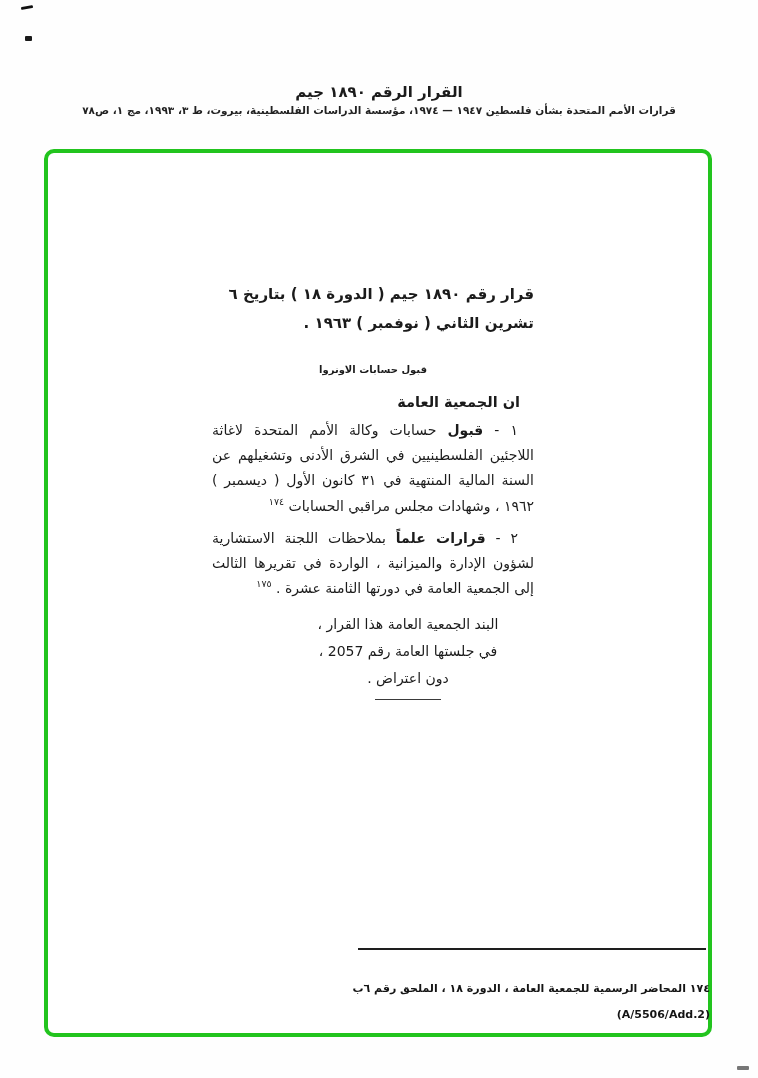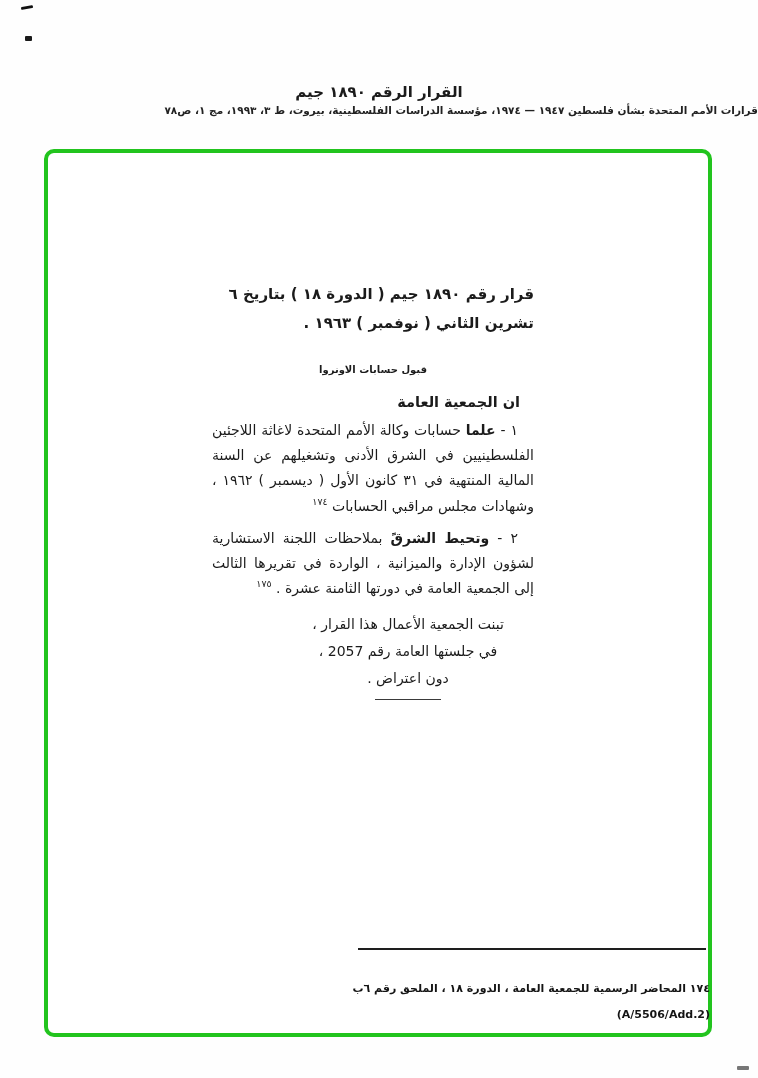--- a/index.html
+++ b/index.html
@@ -13,21 +13,21 @@
     body { position: relative; }
 
     .doc-title {
       position: absolute; top: 74px; left: 0; width: 100%;
       text-align: center; font-weight: bold; font-size: 15px;
       letter-spacing: 0.5px;
       margin-top: 9px;
     }
     .doc-subtitle {
       position: absolute; top: 104px; left: 0; width: 100%;
-      text-align: right; font-weight: bold; font-size: 10.5px;
+      text-align: center; font-weight: bold; font-size: 10.5px;
       color: #222;
     }
 
     .green-box {
       position: absolute; left: 44px; top: 149px;
       width: 668px; height: 888px;
       border: 4px solid #22c41e;
       border-radius: 10px;
       background: #fff;
     }
@@ -99,26 +99,26 @@
 <div class="doc-title">القرار الرقم ١٨٩٠ جيم</div>
 <div class="doc-subtitle">قرارات الأمم المتحدة بشأن فلسطين ١٩٤٧ — ١٩٧٤، مؤسسة الدراسات الفلسطينية، بيروت، ط ٣، ١٩٩٣، مج ١، ص٧٨</div>
 
 <div class="green-box" style="border-color: rgb(34, 196, 30);"></div>
 
 <div class="text-column" dir="rtl">
   <p class="heading">قرار رقم ١٨٩٠ جيم ( الدورة ١٨ ) بتاريخ ٦ تشرين الثاني ( نوفمبر ) ١٩٦٣ .</p>
   <p class="subheading">قبول حسابات الاونروا</p>
   <p class="intro">ان الجمعية العامة</p>
 
-  <p class="para"><span>١ - </span><b>علما</b><span> حسابات وكالة الأمم المتحدة لاغاثة اللاجئين الفلسطينيين في الشرق الأدنى وتشغيلهم عن السنة المالية المنتهية في ٣١ كانون الأول ( ديسمبر ) ١٩٦٢ ، وشهادات مجلس مراقبي الحسابات </span><sup class="ref">١٧٤</sup></p>
+  <p class="para"><span>١ - </span><b>قبول</b><span> حسابات وكالة الأمم المتحدة لاغاثة اللاجئين الفلسطينيين في الشرق الأدنى وتشغيلهم عن السنة المالية المنتهية في ٣١ كانون الأول ( ديسمبر ) ١٩٦٢ ، وشهادات مجلس مراقبي الحسابات </span><sup class="ref">١٧٤</sup></p>
 
-  <p class="para"><span>٢ - </span><b>وتحيط الشرقً</b><span> بملاحظات اللجنة الاستشارية لشؤون الإدارة والميزانية ، الواردة في تقريرها الثالث إلى الجمعية العامة في دورتها الثامنة عشرة . </span><sup class="ref">١٧٥</sup></p>
+  <p class="para"><span>٢ - </span><b>قرارات علماً</b><span> بملاحظات اللجنة الاستشارية لشؤون الإدارة والميزانية ، الواردة في تقريرها الثالث إلى الجمعية العامة في دورتها الثامنة عشرة . </span><sup class="ref">١٧٥</sup></p>
 
   <div class="closing">
-    <div>تبنت الجمعية الأعمال هذا القرار ،</div>
+    <div>البند الجمعية العامة هذا القرار ،</div>
     <div>في جلستها العامة رقم 2057 ،</div>
     <div>دون اعتراض .</div>
     <div class="end-rule"></div>
   </div>
 </div>
 
 <div class="footnote-rule"></div>
 
 <div class="footnotes" dir="rtl">
   <div class="fn"><span>١٧٤ </span><span>المحاضر الرسمية للجمعية العامة ، الدورة ١٨ ، الملحق رقم ٦ب </span><span class="fn-doc" dir="ltr">(A/5506/Add.2)</span></div>

